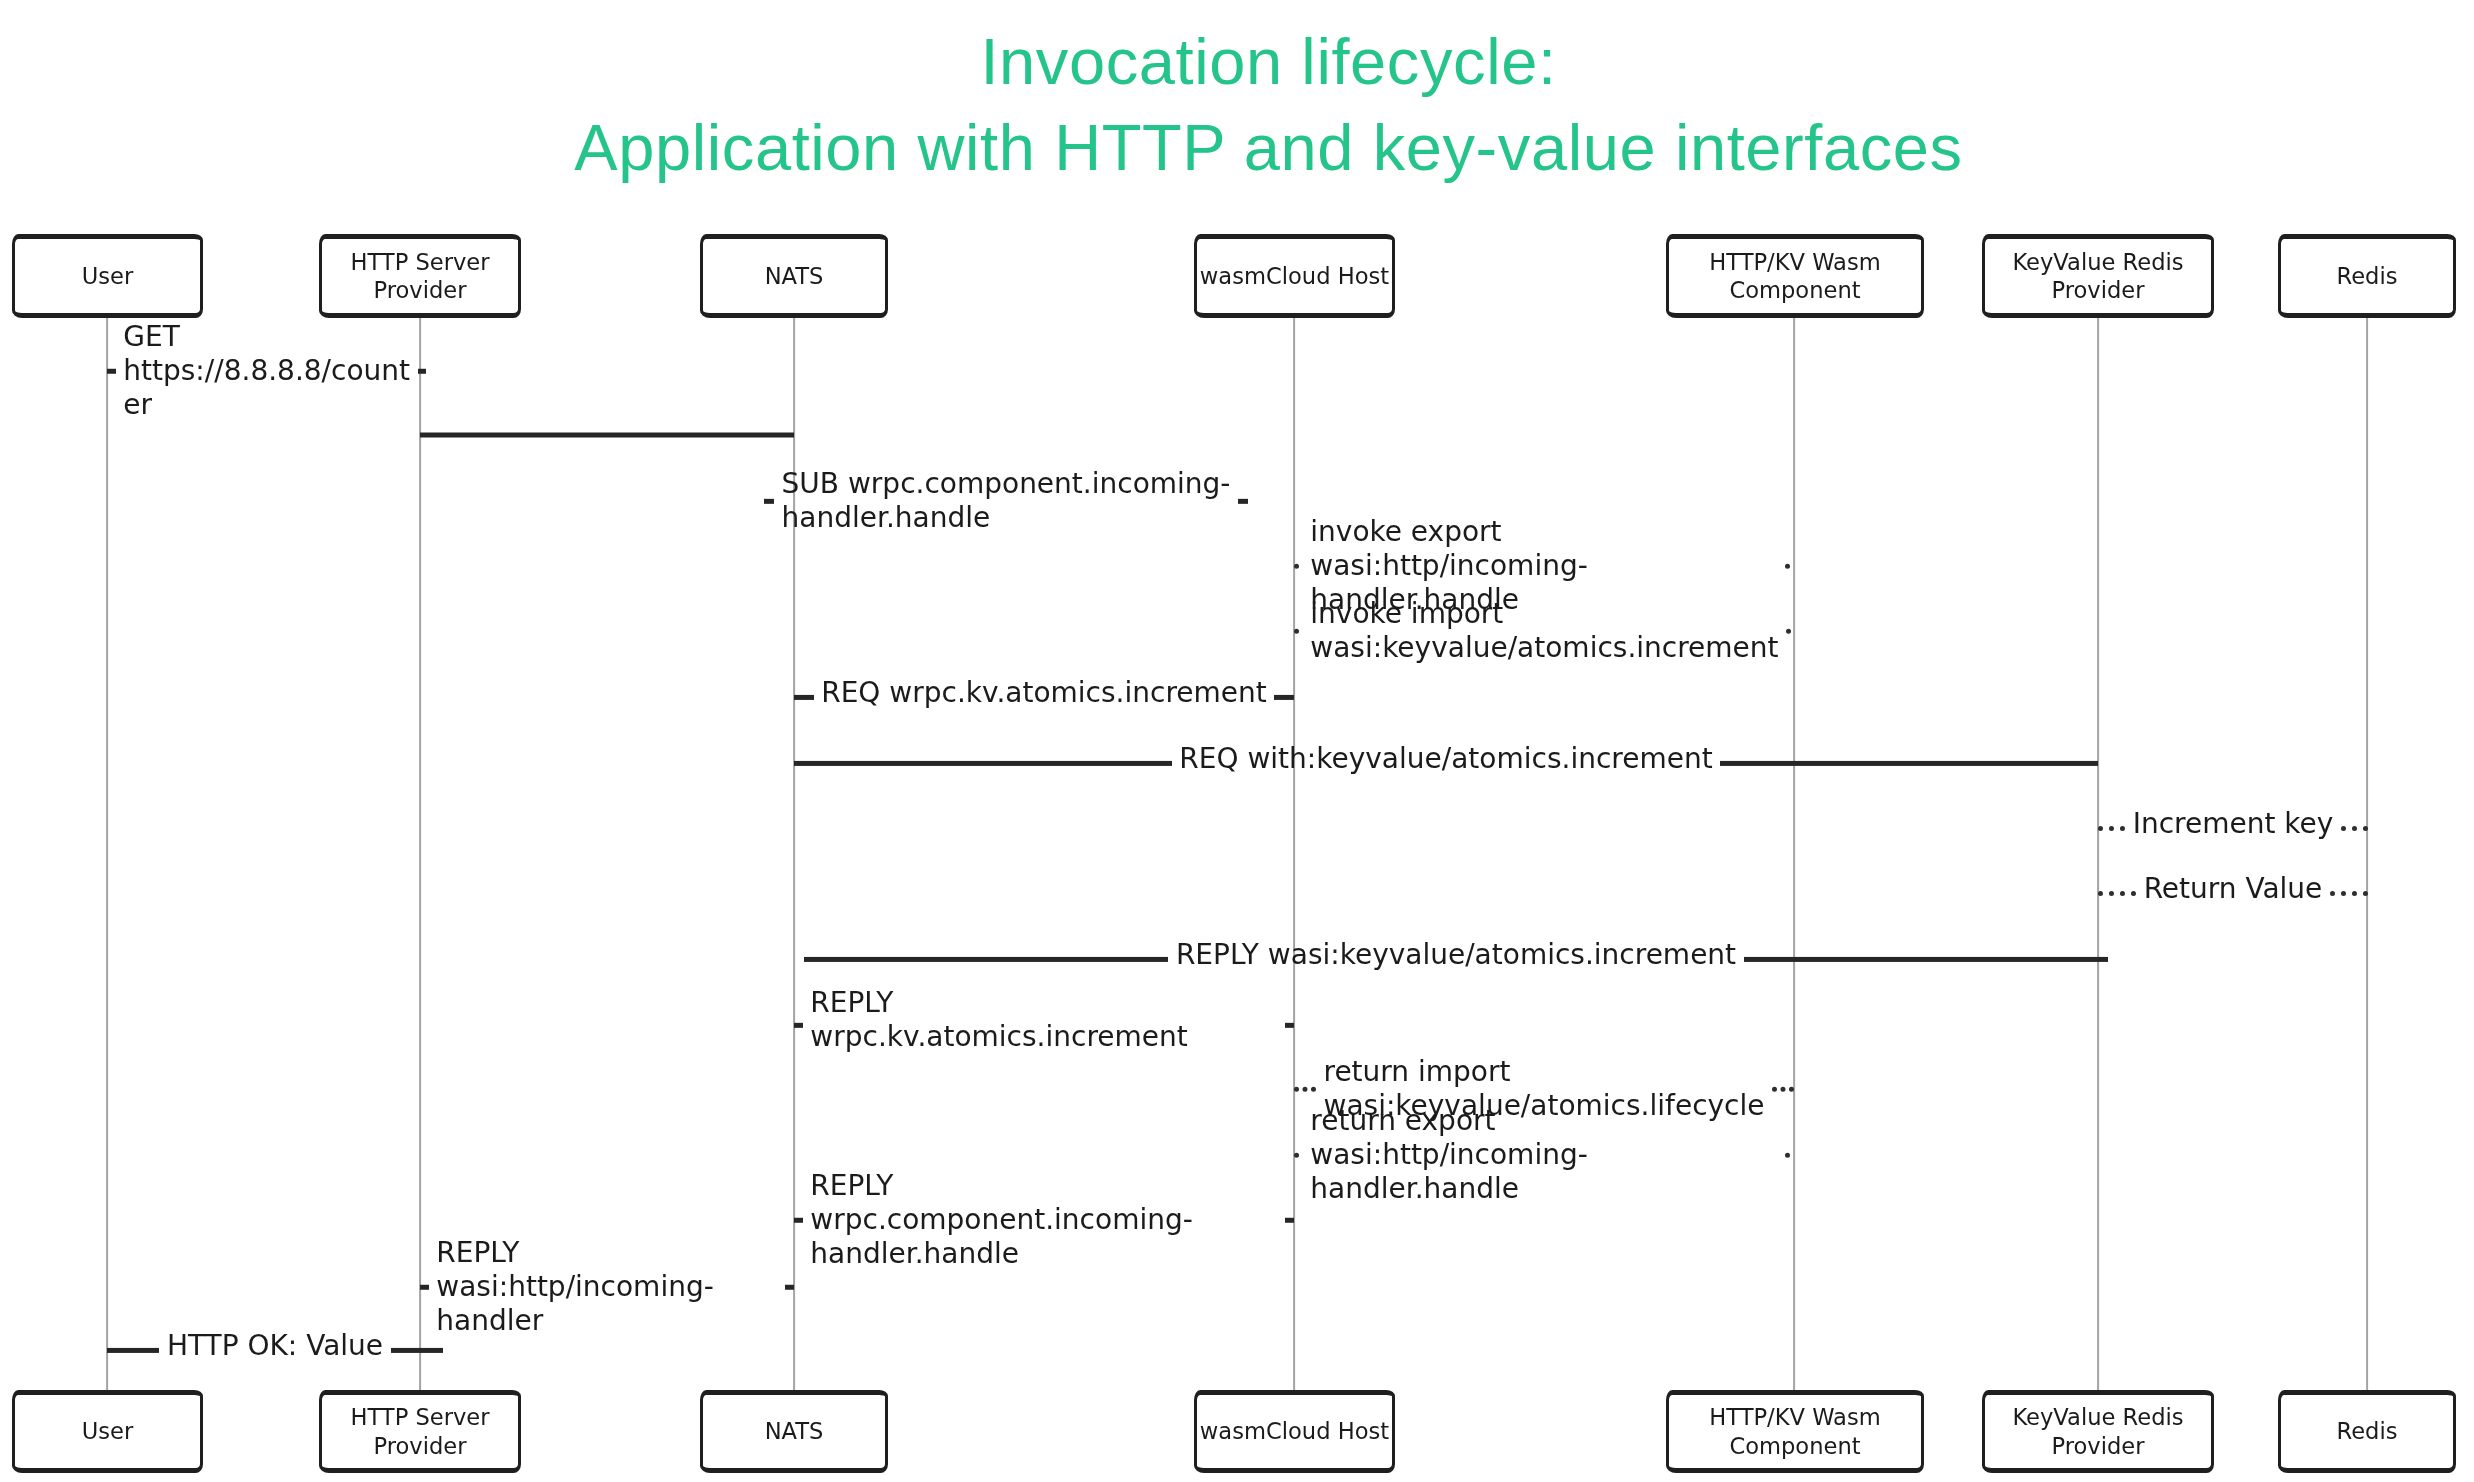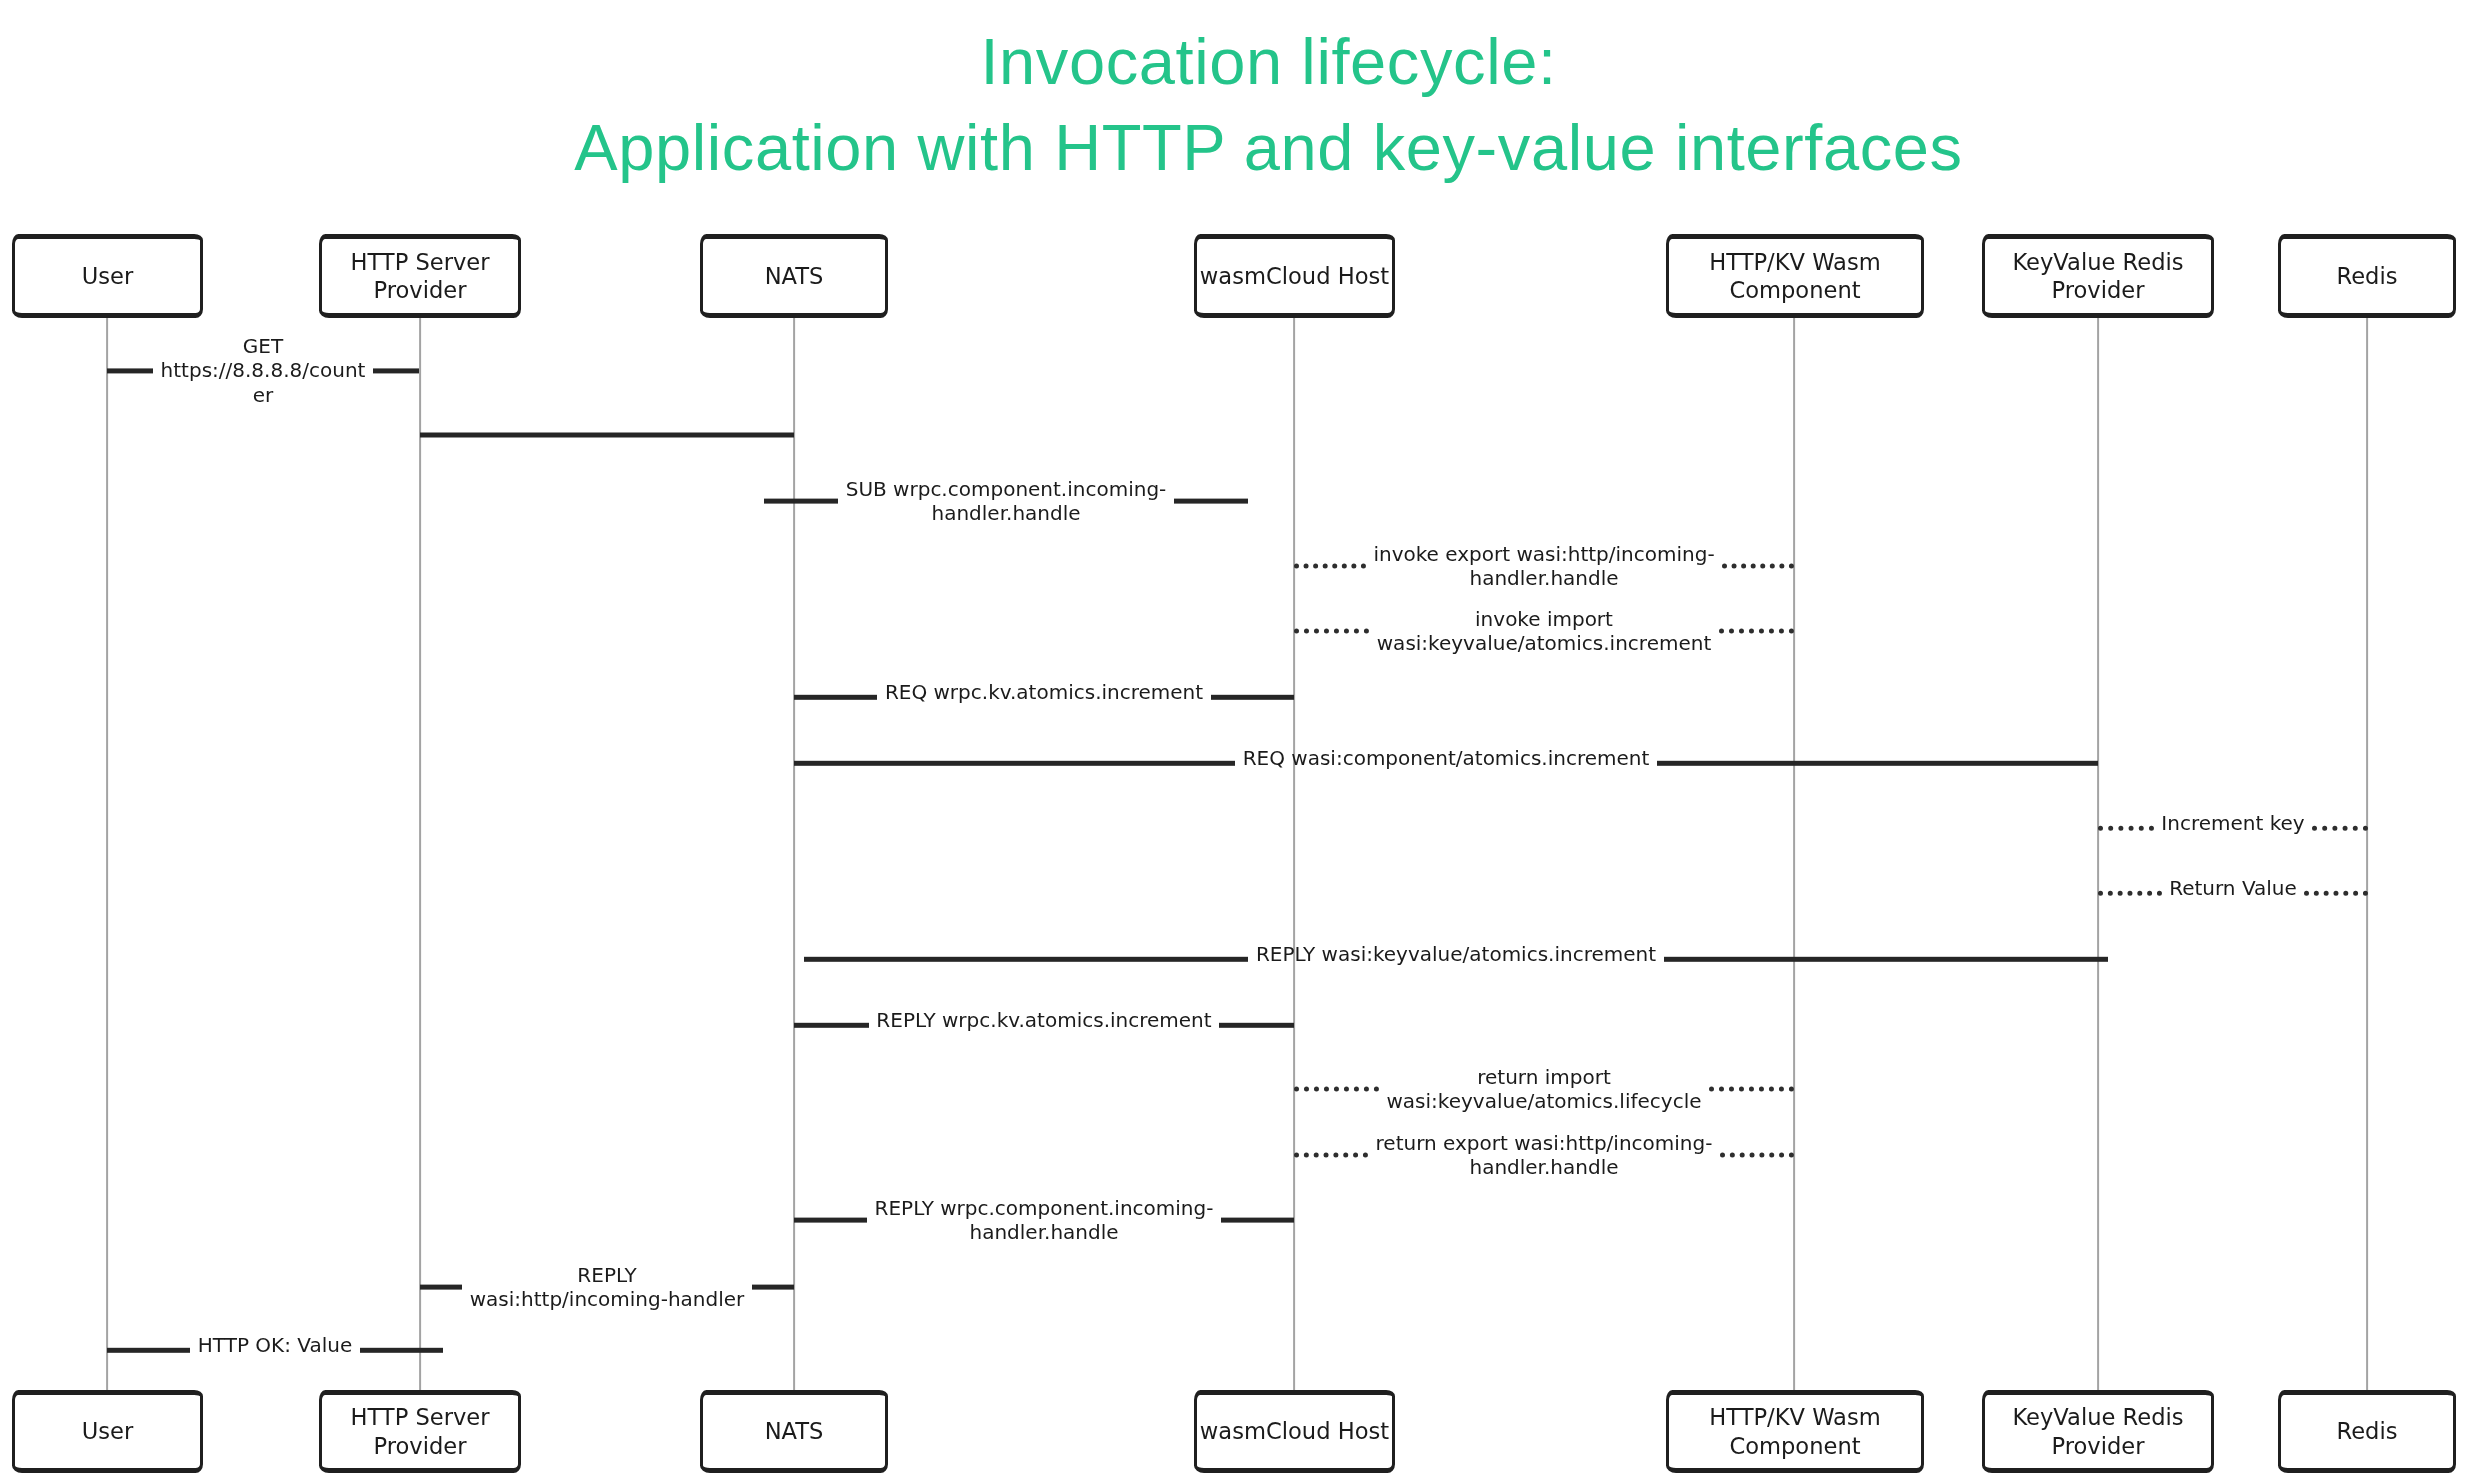--- a/index.html
+++ b/index.html
@@ -57,22 +57,22 @@
   }
   .msg .seg{
     flex:1 1 0;height:0;min-width:8.8px;
     border-top:5.7px solid #262626;
   }
   .msg.dotted .seg{
     border-top:5.7px dotted #2e2e2e;
   }
   .msg .lbl{
     padding:0 7.5px;
-    font-size:20px;line-height:1.22;
-    text-align:center;
+    font-size:28px;line-height:1.22;
+    text-align:left;
     white-space:pre-line;
   }
   .msg.m1 .lbl{transform:translateY(-4.4px);}
 </style>
 </head>
 <body>
 
 <div id="canvas">
 
   <div class="title" style="color: rgb(36, 196, 138);">
@@ -139,21 +139,21 @@
 wasi:keyvalue/atomics.increment</span>
       <i class="seg"></i>
   </div>
   <div class="msg solid m1" style="left:794px;width:500px;top:697px">
     <i class="seg"></i>
       <span class="lbl">REQ wrpc.kv.atomics.increment</span>
       <i class="seg"></i>
   </div>
   <div class="msg solid m1" style="left:794px;width:1304px;top:763px">
     <i class="seg"></i>
-      <span class="lbl">REQ wasi:component/atomics.increment</span>
+      <span class="lbl">REQ with:keyvalue/atomics.increment</span>
       <i class="seg"></i>
   </div>
   <div class="msg dotted m1" style="left:2098px;width:270px;top:828px">
     <i class="seg"></i>
       <span class="lbl">Increment key</span>
       <i class="seg"></i>
   </div>
   <div class="msg dotted m1" style="left:2098px;width:270px;top:893px">
     <i class="seg"></i>
       <span class="lbl">Return Value</span>

